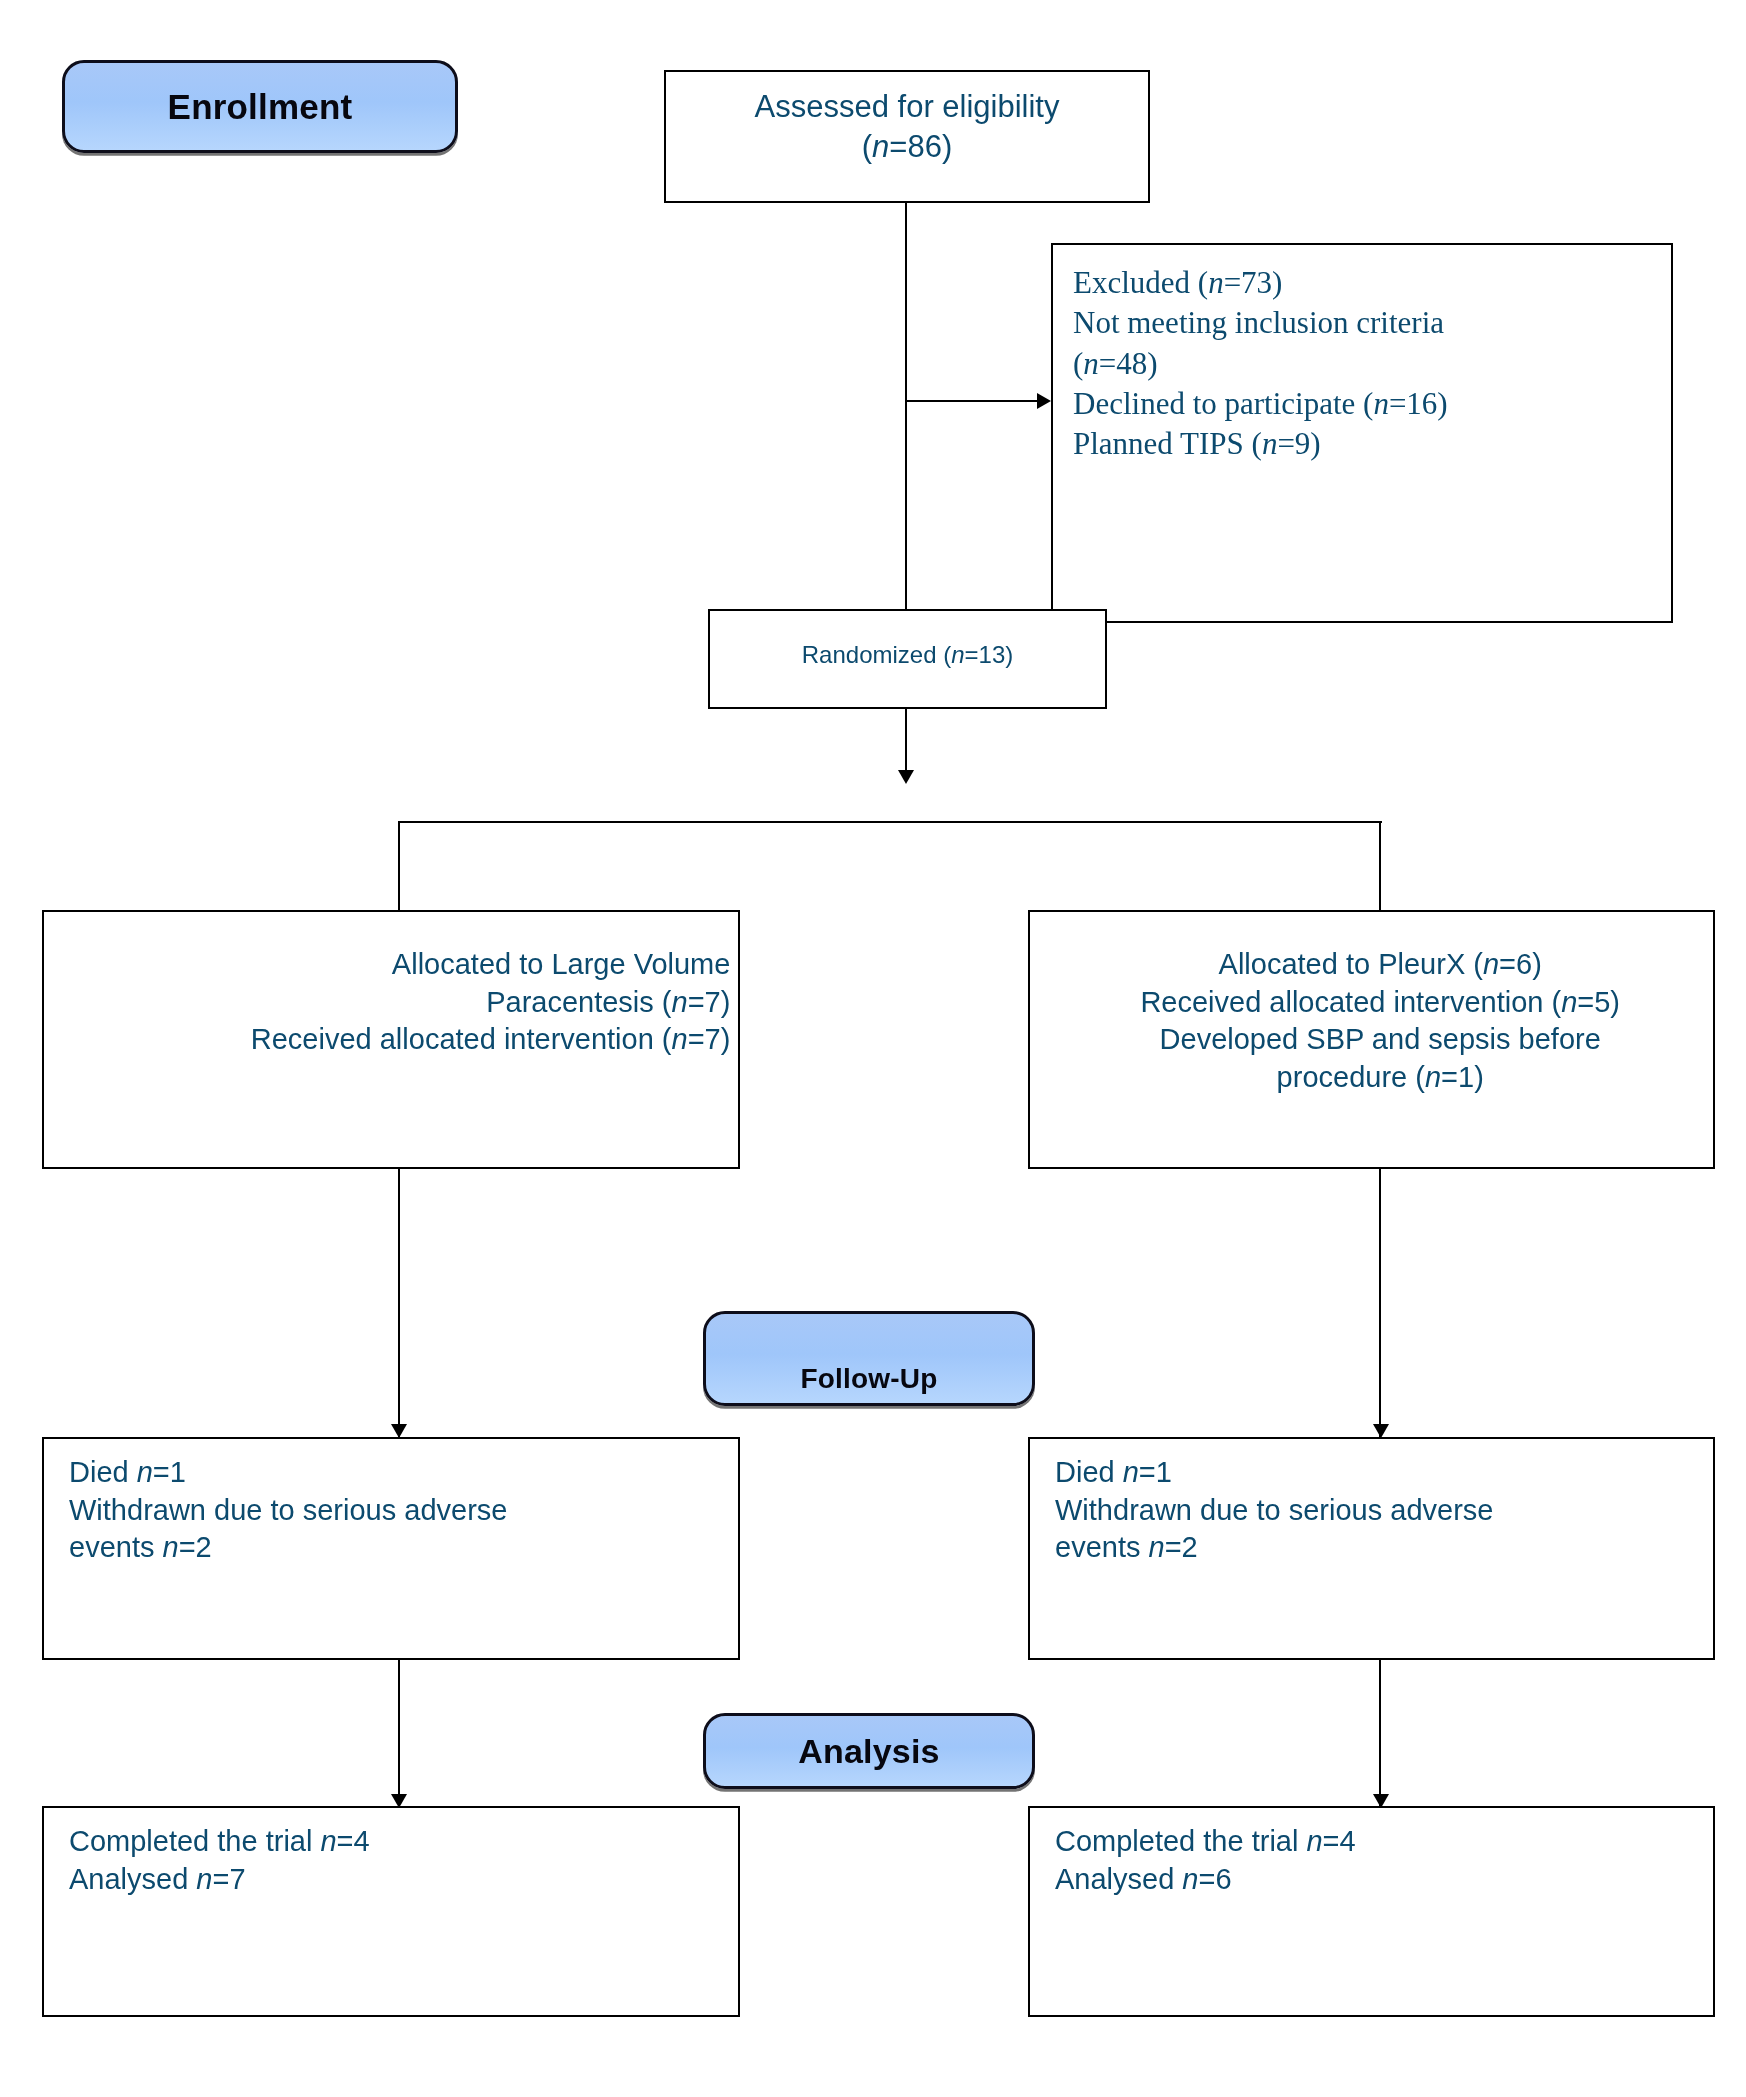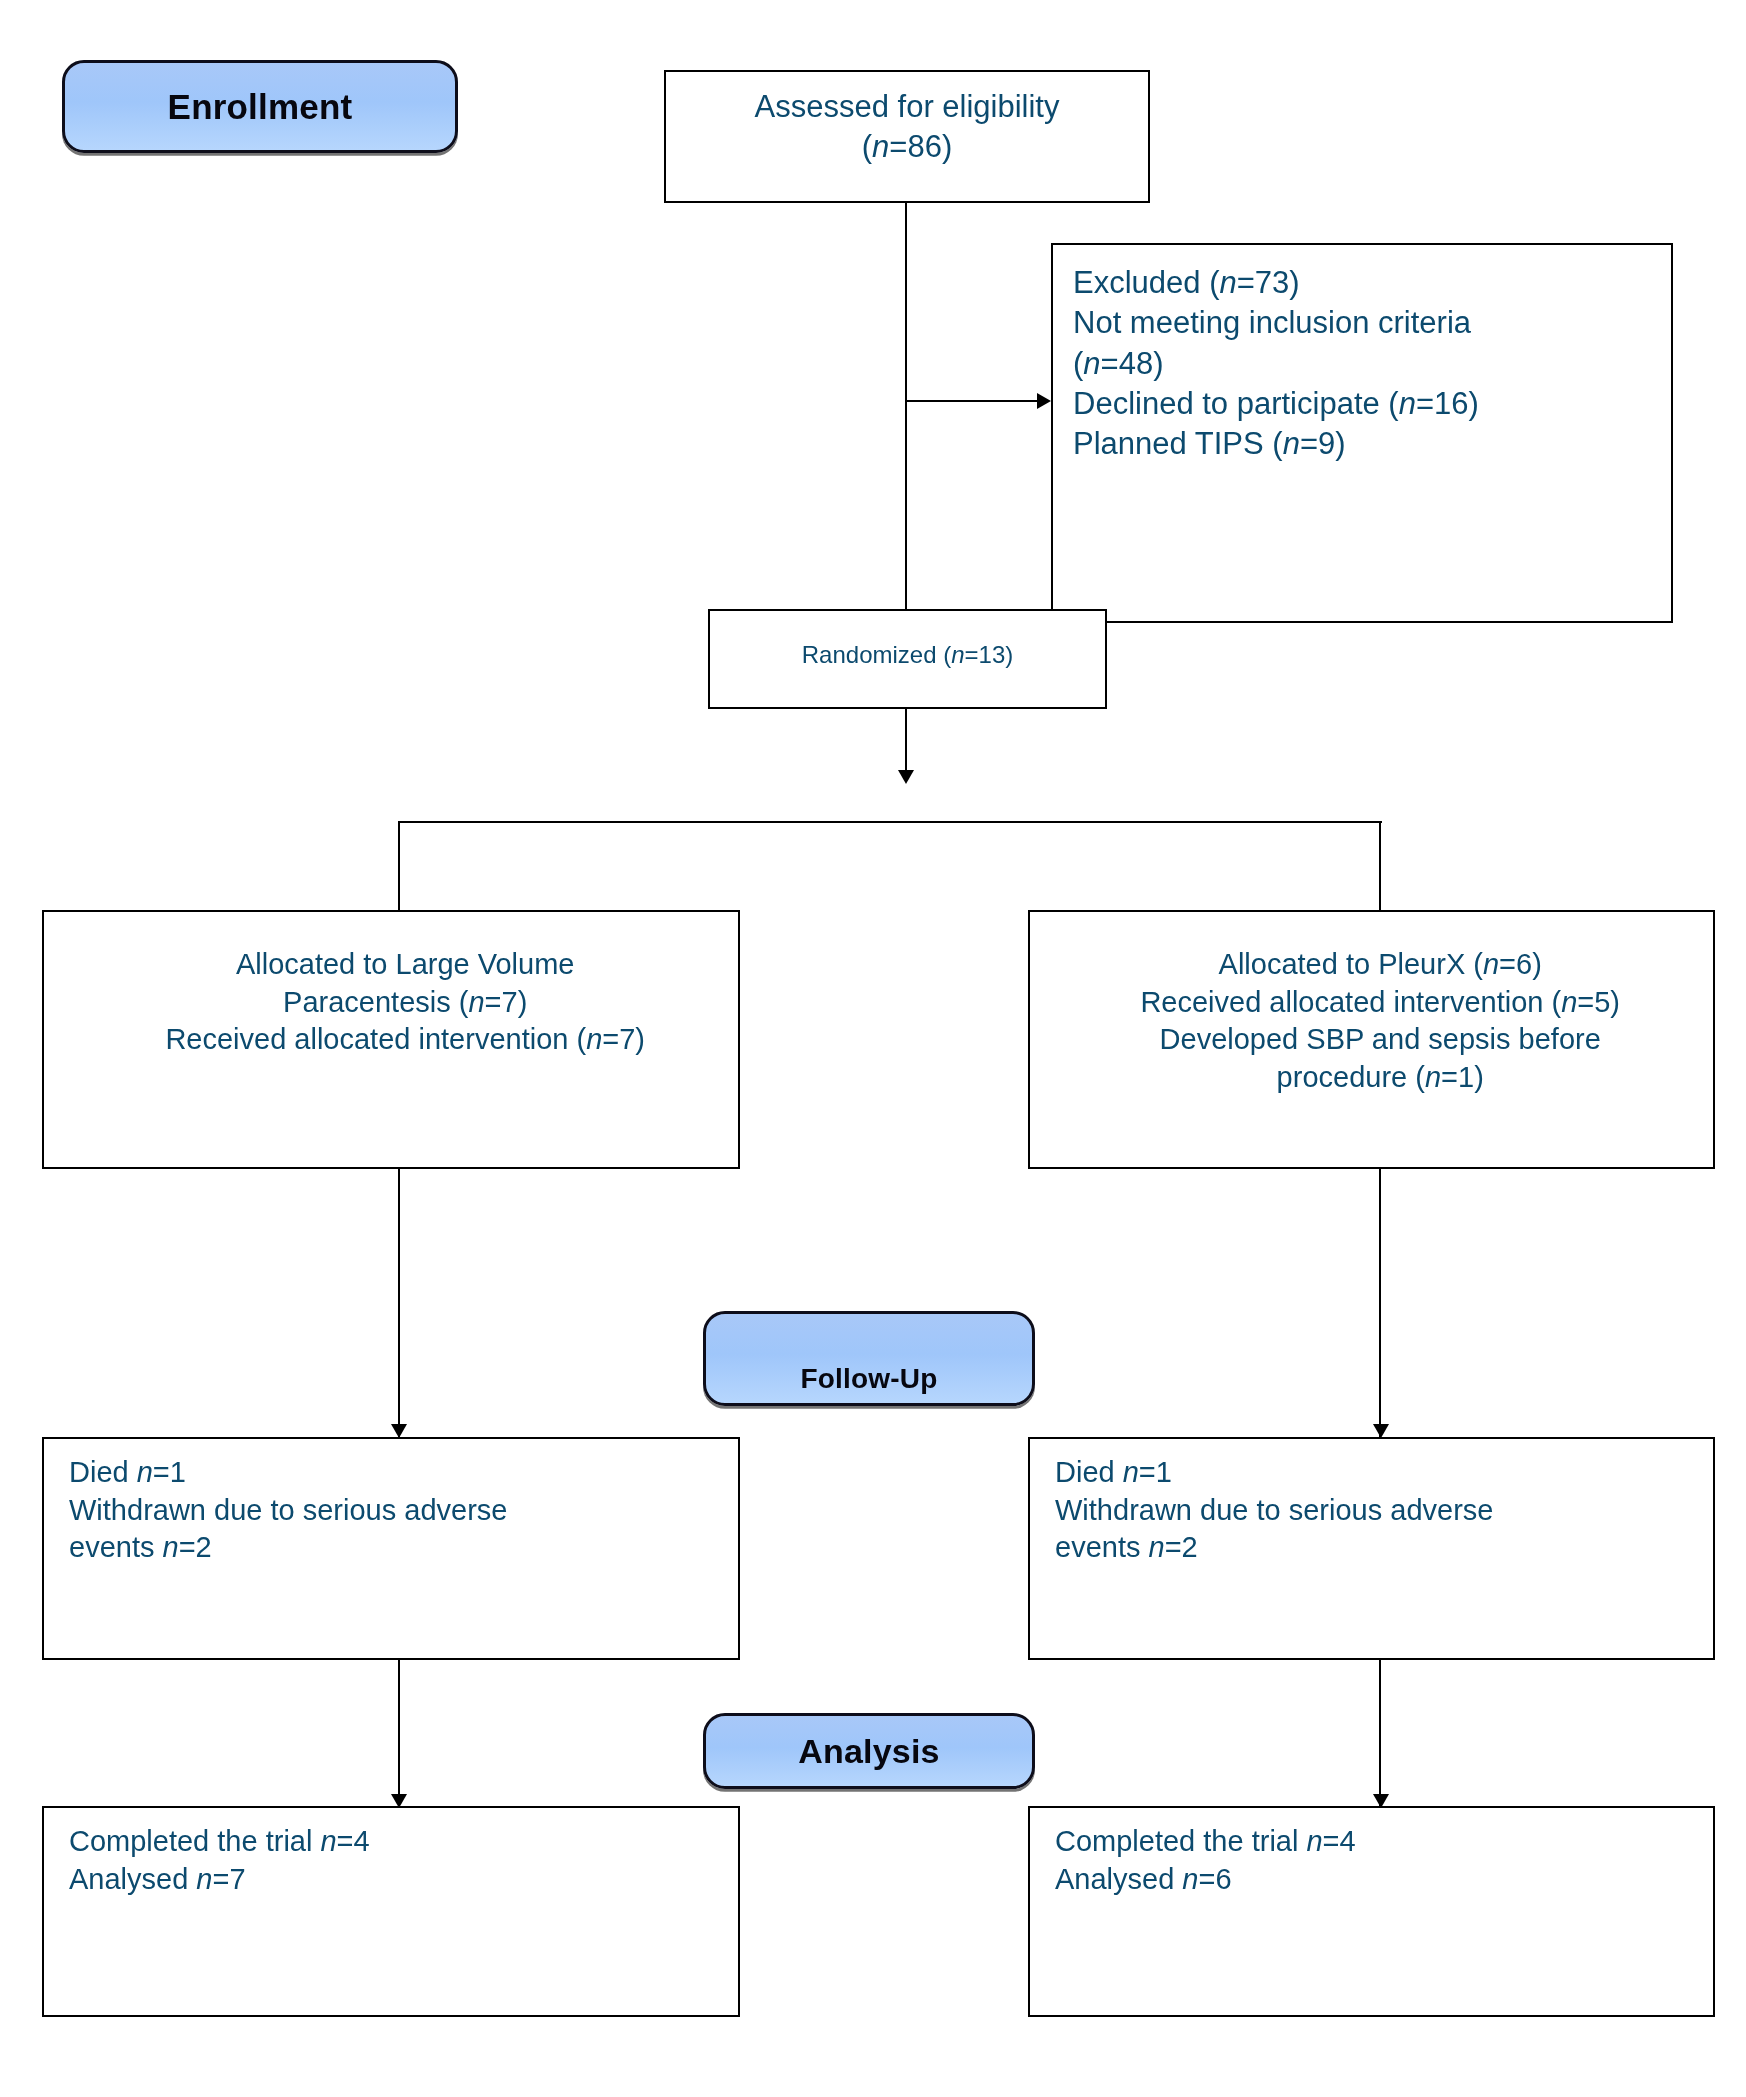--- a/index.html
+++ b/index.html
@@ -94,21 +94,21 @@
       <span class="ln">(<em class="nn">n</em><span>=86)</span></span>
     </div>
   </div>
 
   <div class="ln-v" style="left:905px; top:203px; height:406px;"></div>
 
   <div class="ln-h" style="left:905px; top:400px; width:138px;"></div>
   <div class="arrow-right" style="left:1037px; top:393px;"></div>
 
   <div class="node-box" style="left:1051px; top:243px; width:622px; height:380px;">
-    <div class="box-text" style="top:18px; left:20px; right:15px; font-size:31px; text-align:left;">
+    <div class="box-text" style="top:18px; left:20px; right:15px; font-size:31px; text-align:left;font-family:Liberation Serif, serif;">
       <span class="ln"><span>Excluded  (</span><em class="nn">n</em><span>=73)</span></span>
       <span class="ln">Not meeting inclusion criteria</span>
       <span class="ln"><span>(</span><em class="nn">n</em><span>=48)</span></span>
       <span class="ln"><span>Declined to participate (</span><em class="nn">n</em><span>=16)</span></span>
       <span class="ln"><span>Planned TIPS (</span><em class="nn">n</em><span>=9)</span></span>
     </div>
   </div>
 
   <div class="node-box" style="left:708px; top:609px; width:399px; height:100px;">
     <div class="box-text" style="top:27.5px; font-size:24px; text-align:center;">
@@ -123,21 +123,21 @@
   <div class="arrow-down" style="left:898px; top:770px;"></div>
 
   <div class="ln-h" style="left:398px; top:821px; width:984px;"></div>
   <div class="ln-v" style="left:398px; top:821px; height:114px;"></div>
   <div class="arrow-down" style="left:391px; top:925px;"></div>
   <div class="ln-v" style="left:1379px; top:821px; height:114px;"></div>
   <div class="arrow-down" style="left:1373px; top:925px;"></div>
 
 
   <div class="node-box" style="left:42px; top:910px; width:698px; height:259px;">
-    <div class="box-text" style="top:34px; left:36px; right:7.6px; font-size:29px; text-align:center;">
+    <div class="box-text" style="top:34px; left:36px; right:7.6px; font-size:29px; text-align:right;">
       <span class="ln">Allocated to Large Volume</span>
       <span class="ln"><span>Paracentesis (</span><em class="nn">n</em><span>=7)</span></span>
       <span class="ln"><span>Received allocated intervention  (</span><em class="nn">n</em><span>=7)</span></span>
     </div>
   </div>
 
   <div class="node-box" style="left:1028px; top:910px; width:687px; height:259px;">
     <div class="box-text" style="top:34px; left:25px; right:7.6px; font-size:29px; text-align:center;">
       <span class="ln"><span>Allocated to PleurX (</span><em class="nn">n</em><span>=6)</span></span>
       <span class="ln"><span>Received allocated intervention  (</span><em class="nn">n</em><span>=5)</span></span>

